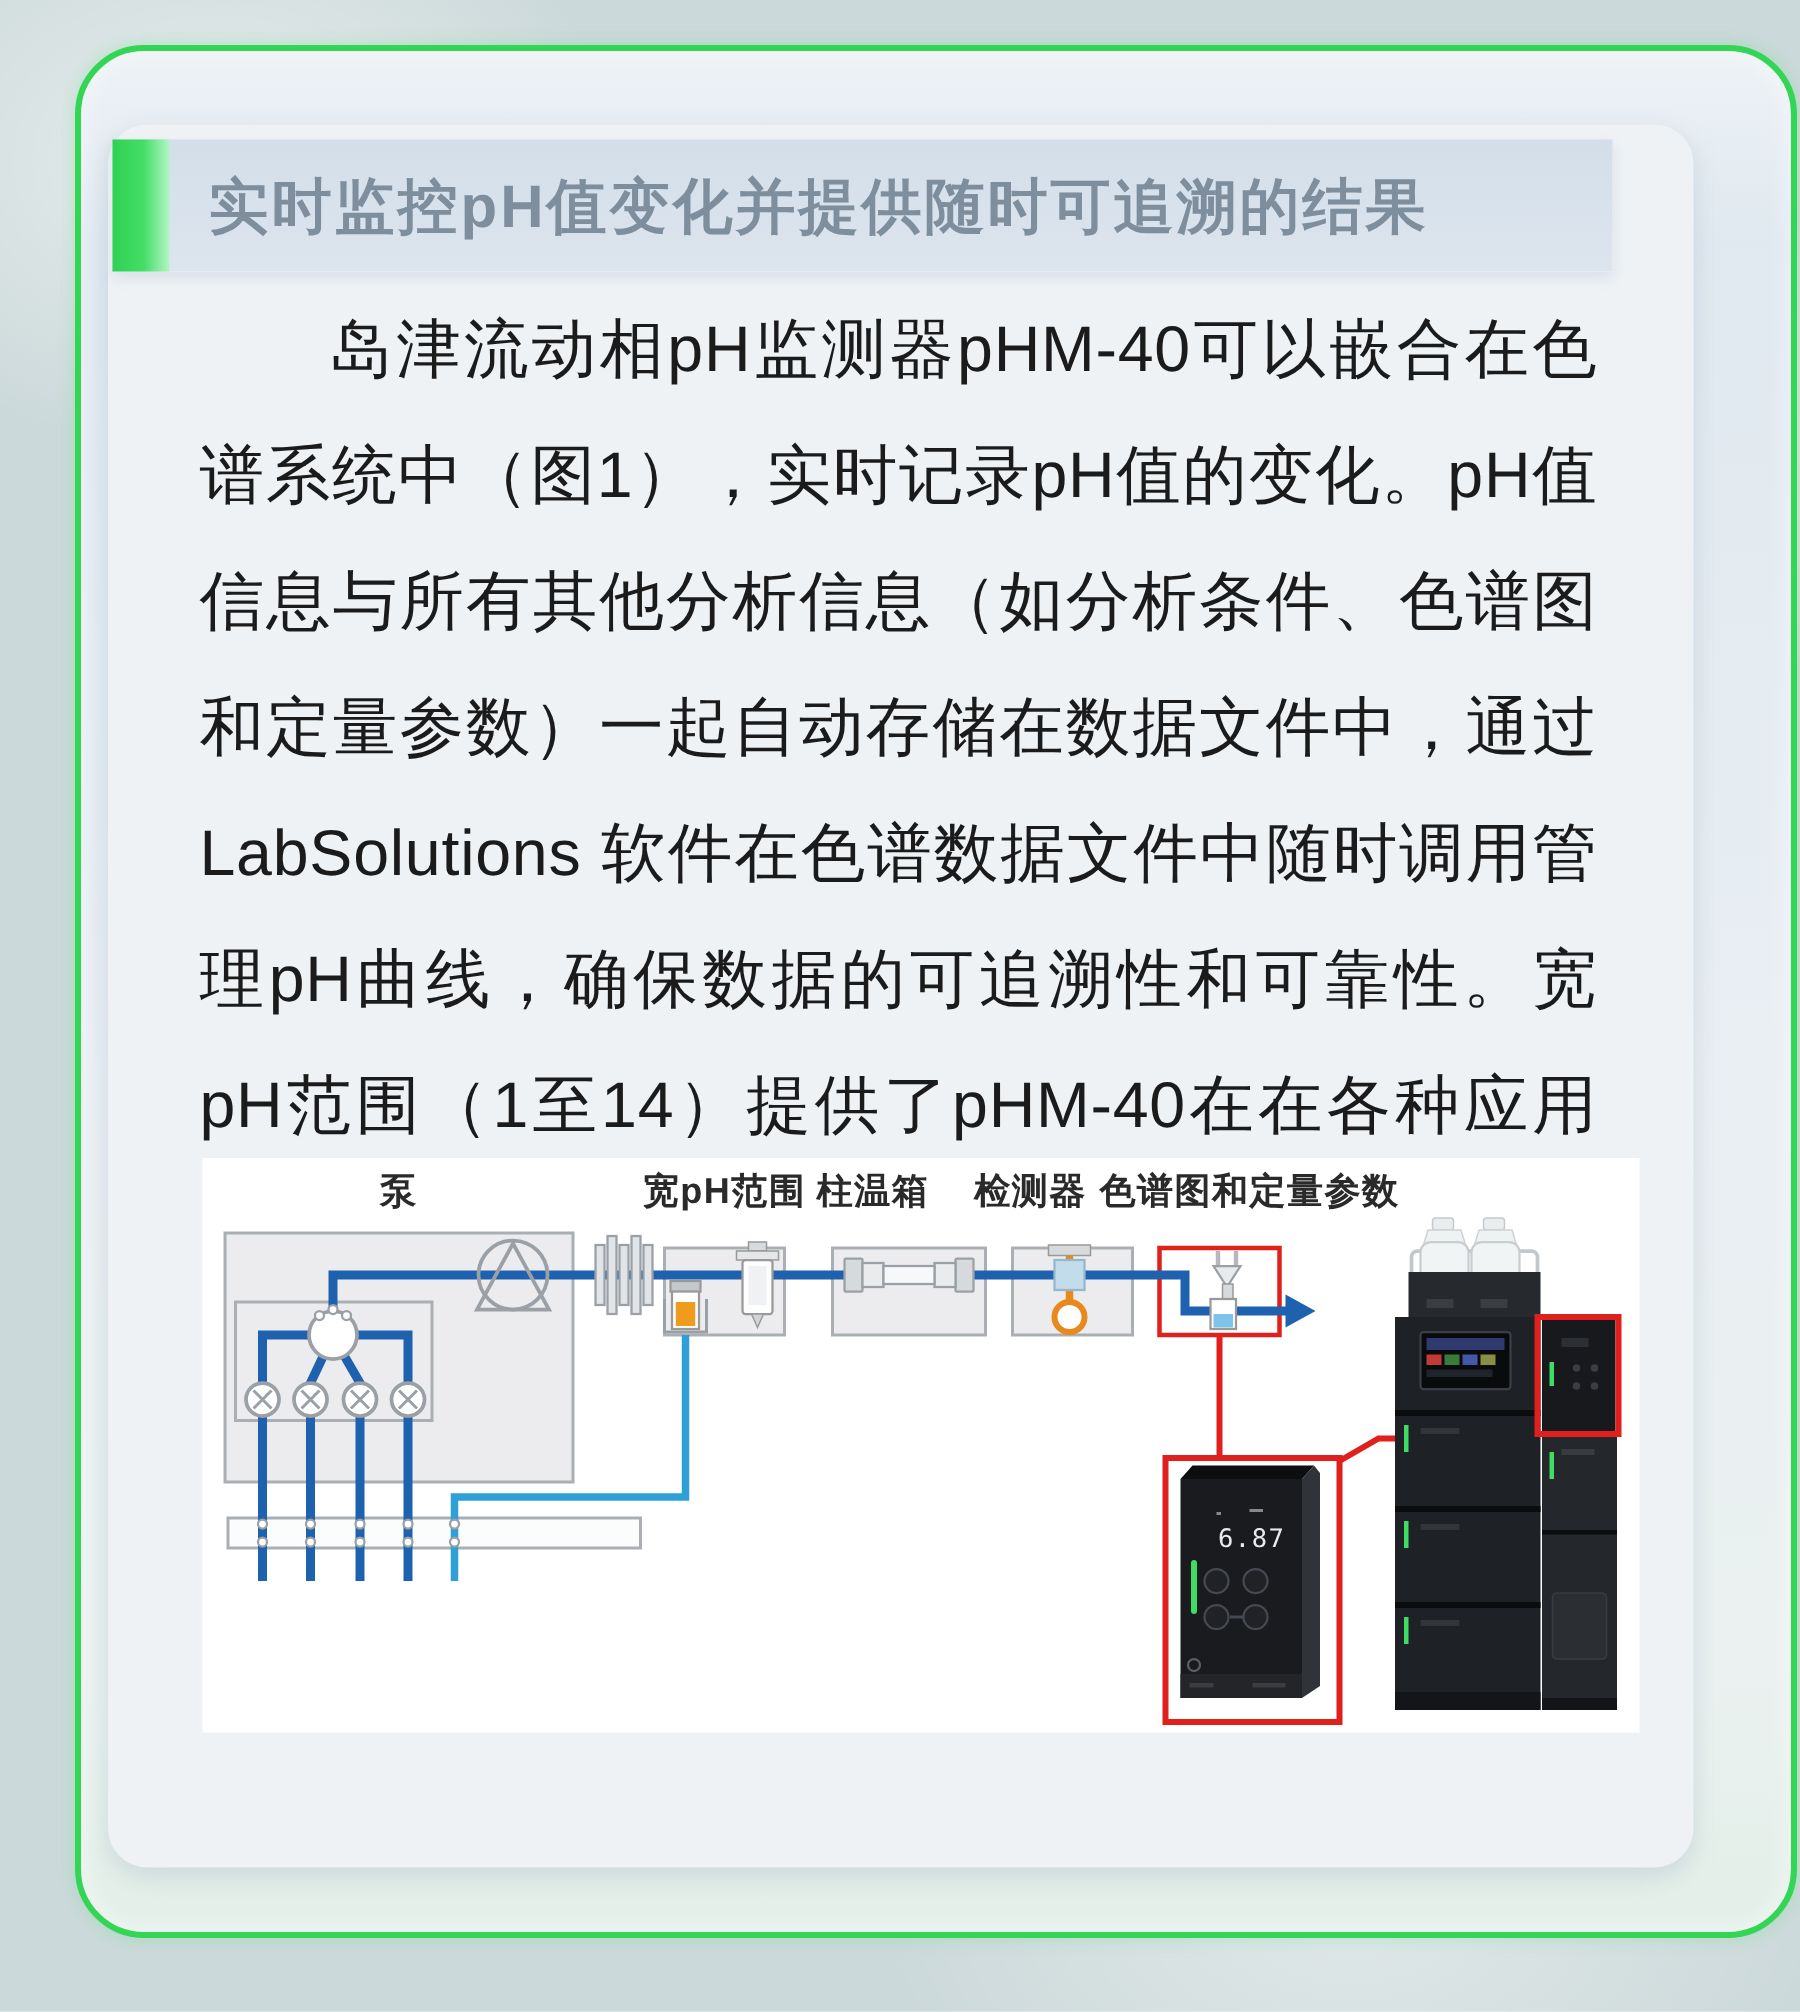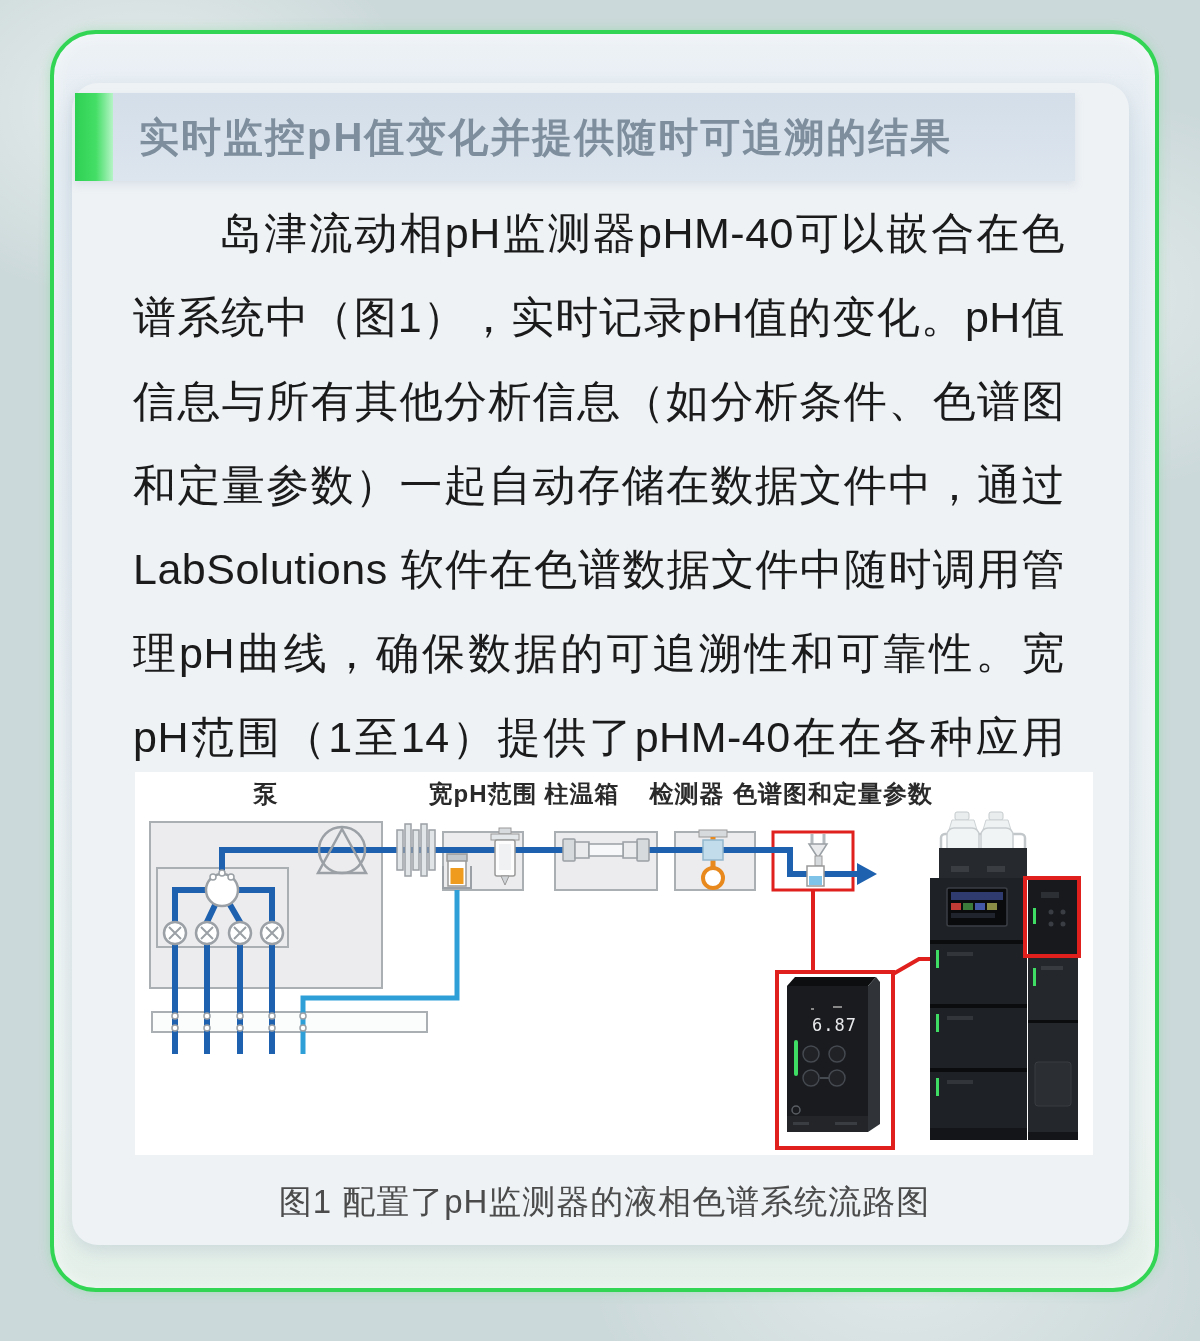--- a/index.html
+++ b/index.html
@@ -12,20 +12,21 @@
       radial-gradient(ellipse 520px 340px at 88% 22%, rgba(255,255,255,.45), transparent 60%),
       radial-gradient(ellipse 600px 420px at 35% 75%, rgba(182,202,204,.55), transparent 60%),
       radial-gradient(ellipse 520px 320px at 75% 95%, rgba(255,255,255,.4), transparent 60%),
       radial-gradient(ellipse 300px 220px at 55% 45%, rgba(255,255,255,.3), transparent 60%);
   }
   .card{
     position:absolute;left:50px;top:30px;width:1101px;height:1254px;
     border:4px solid #32d654;border-radius:46px;box-sizing:content-box;
     background:linear-gradient(180deg,#edf2f6 0%,#e0e9f0 10%,#e9eff3 55%,#eaf1f0 86%,#e3efe8 100%);
     box-shadow:0 0 12px rgba(70,220,110,.28), inset 0 0 18px rgba(255,255,255,.55);
+    padding-left:39px;
   }
   .panel{
     position:absolute;left:18px;top:49px;width:1057px;height:1162px;border-radius:26px;
     background:#eef2f5;box-shadow:0 6px 16px rgba(140,160,180,.28);
   }
   .header-bar{
     position:absolute;left:21px;top:59px;width:1000px;height:88px;
     background:linear-gradient(180deg,rgba(210,221,233,.95),rgba(216,226,236,.8));
     box-shadow:0 4px 8px rgba(150,165,190,.22);
     display:flex;align-items:center;
@@ -259,14 +260,13 @@
           <circle cx="916" cy="140" r="2.5" fill="#3a3e44"></circle>
             <circle cx="928" cy="140" r="2.5" fill="#3a3e44"></circle>
           <circle cx="916" cy="152" r="2.5" fill="#3a3e44"></circle>
             <circle cx="928" cy="152" r="2.5" fill="#3a3e44"></circle>
         </g>
         <rect x="890" y="106" width="54" height="78" fill="none" stroke="#e0201c" stroke-width="4"></rect>
       </g>
     </svg>
   </div>
 
-  <div class="caption">图1 配置了pH监测器的液相色谱系统流路图</div>
 </div>
 
 </body></html>

